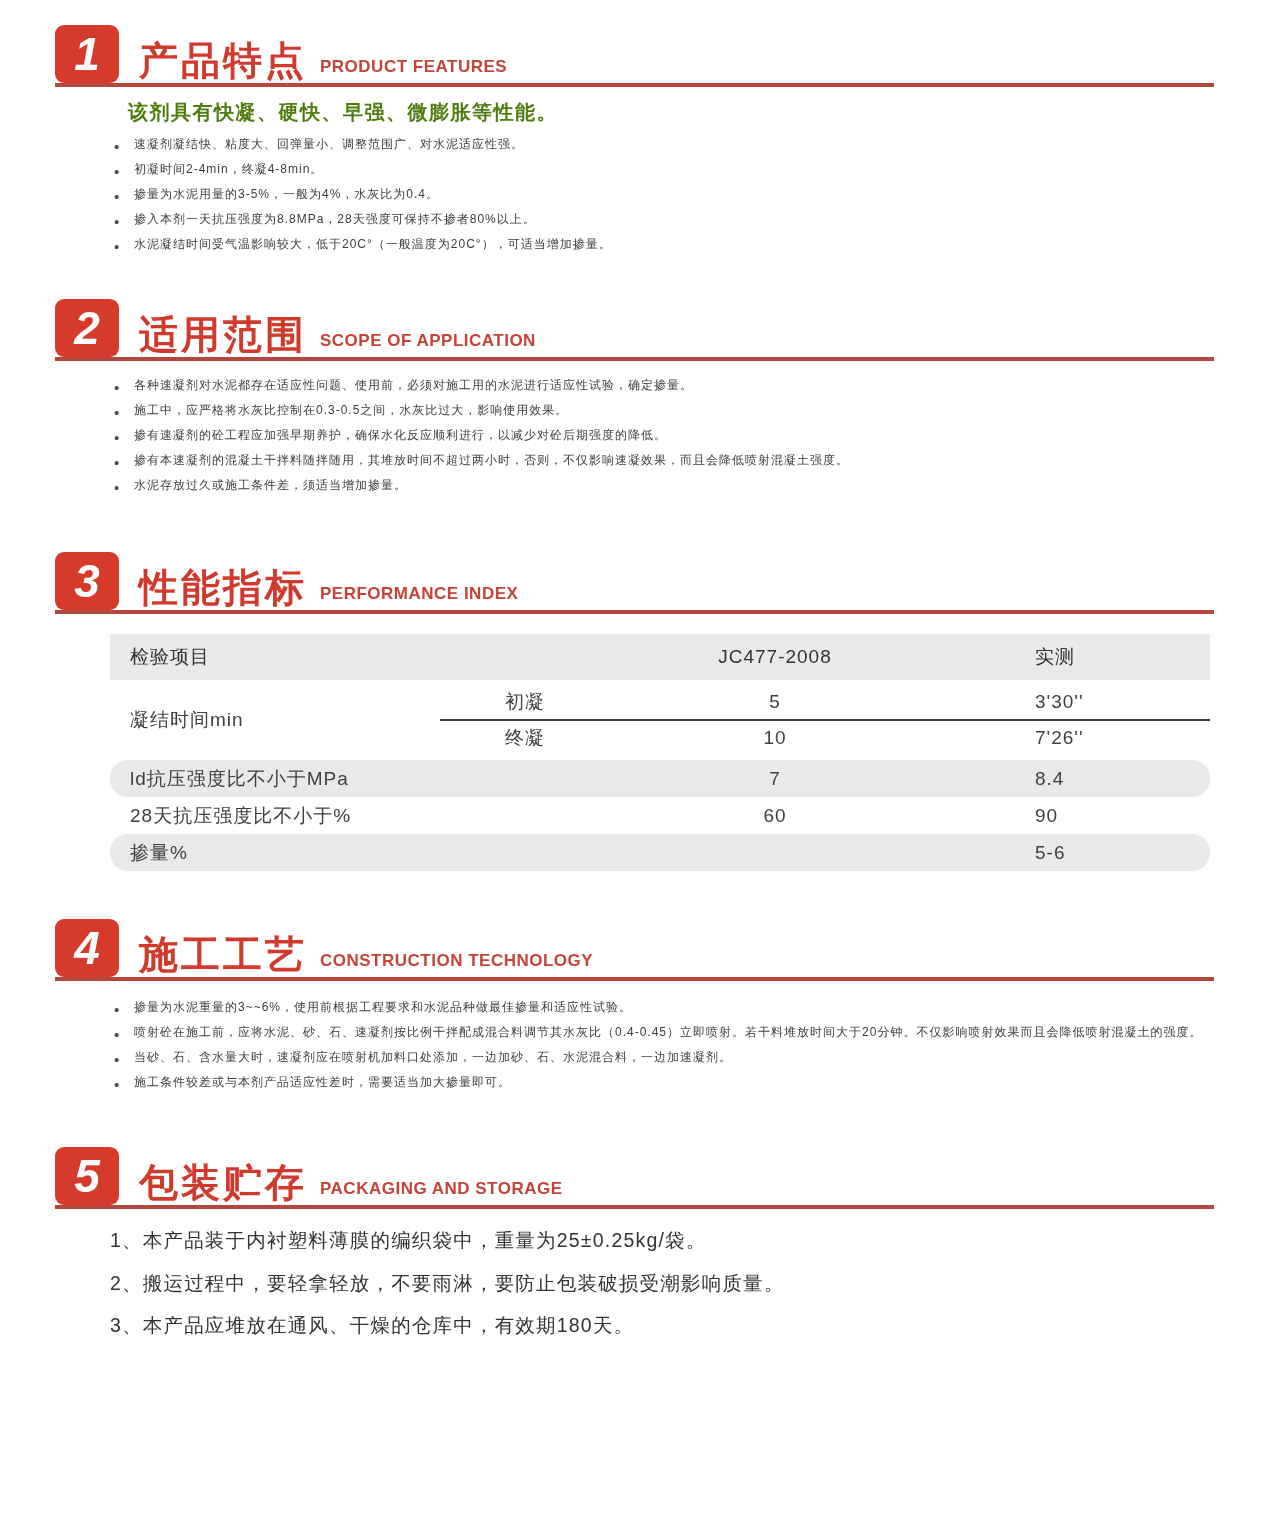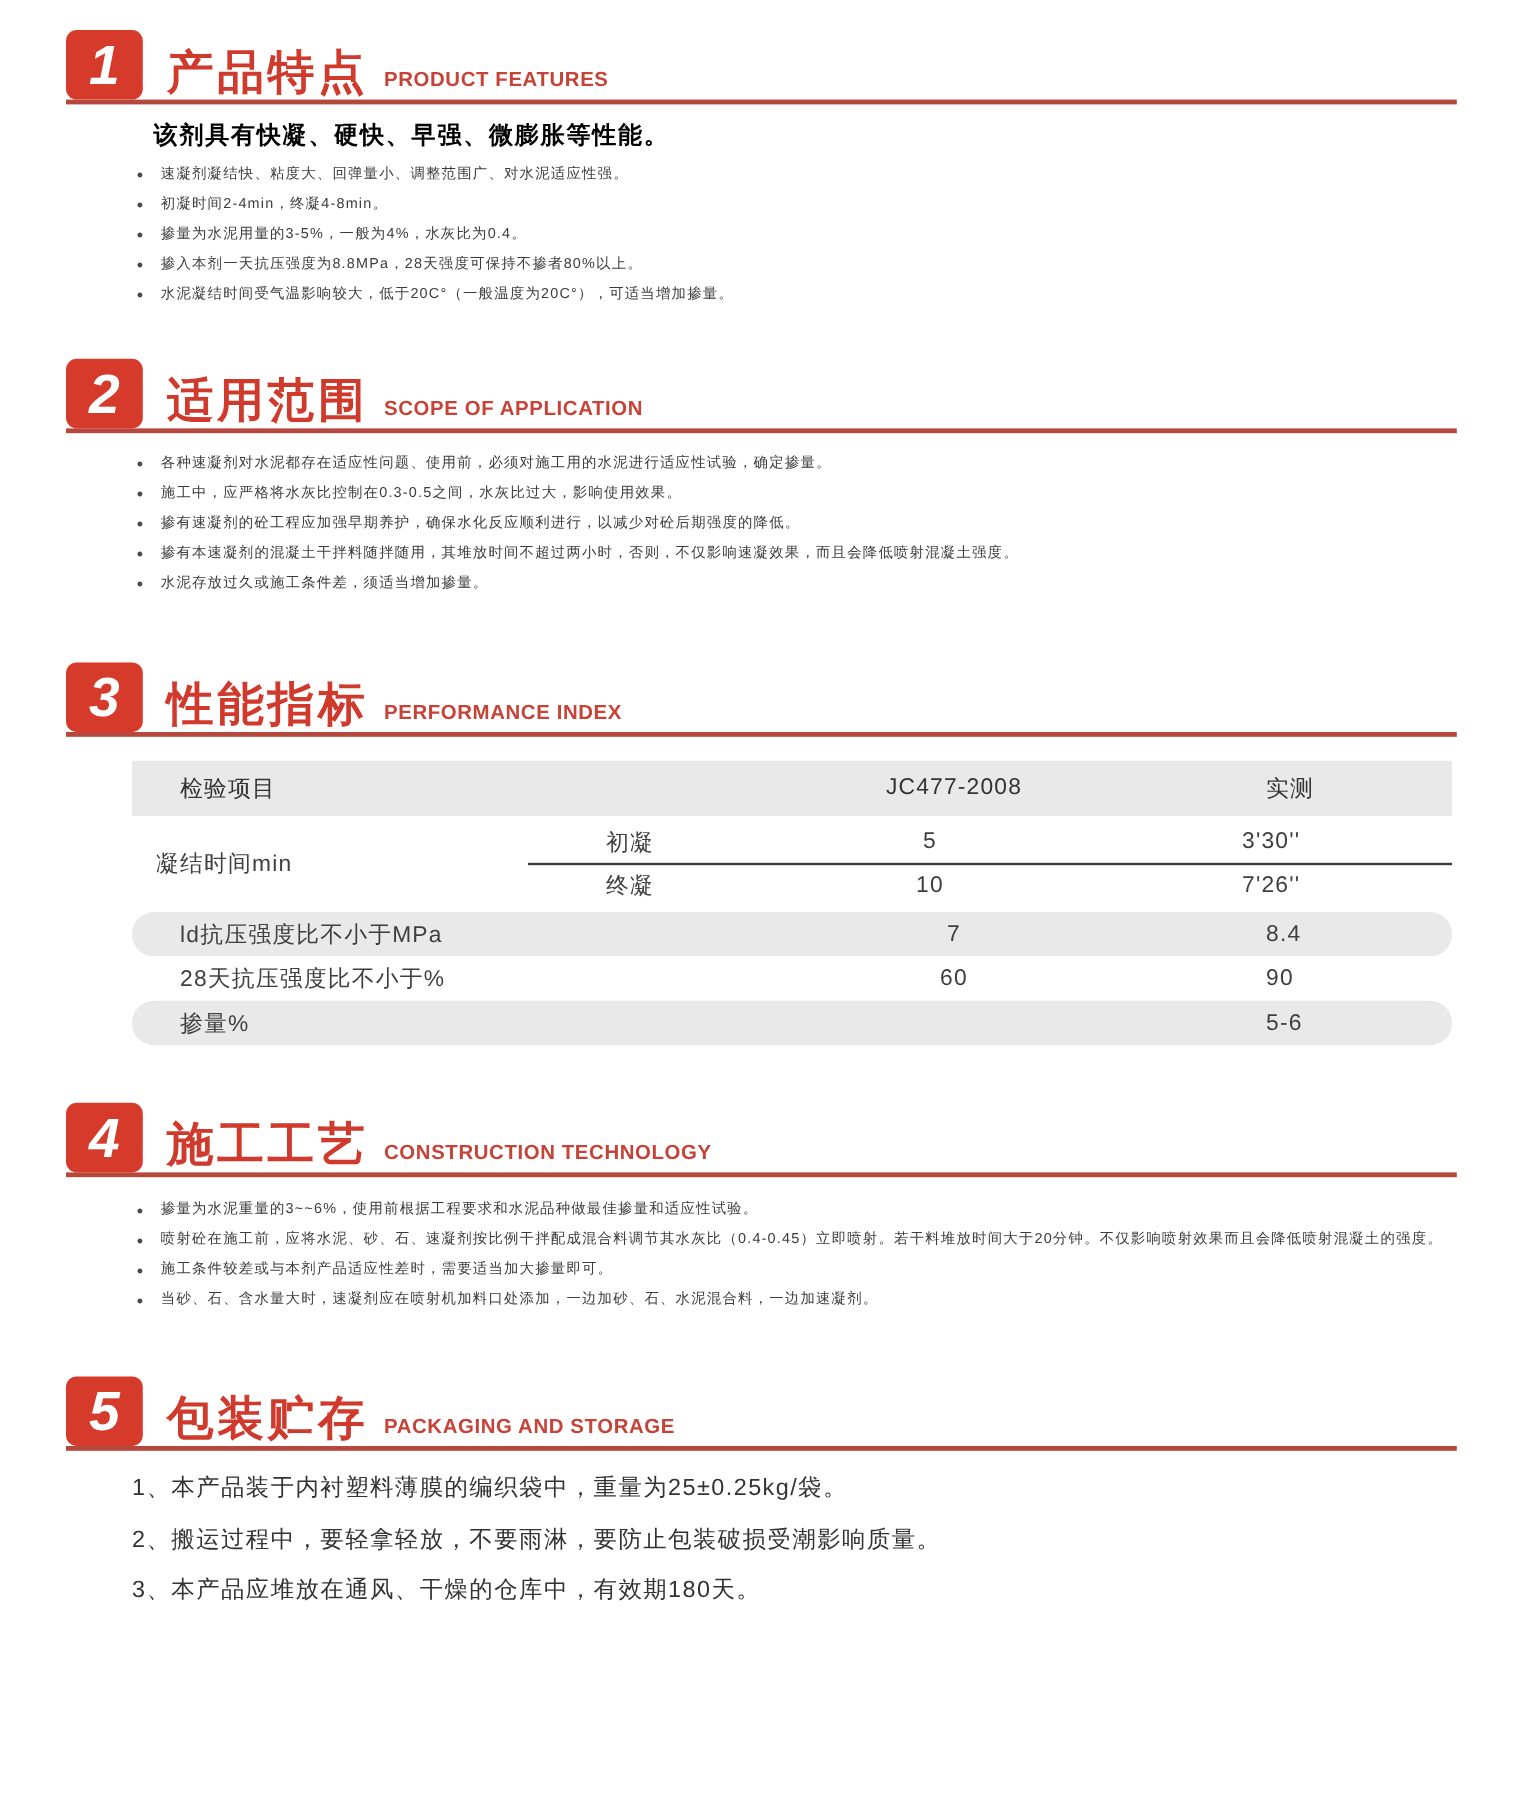--- a/index.html
+++ b/index.html
@@ -52,21 +52,21 @@
     letter-spacing: 0.5px;
     margin-left: 13px;
     padding-bottom: 6px;
   }
 
   
   .intro {
     margin: 12px 70px 0 128px;
     font-weight: bold;
     font-size: 20px;
-    color: #000000;
+    color: #4d7c0f;
     letter-spacing: 1.5px;
   }
   ul.bullets {
     list-style: none;
     margin: 10px 66px 0 112px;
     padding: 0;
   }
   ul.bullets li {
     position: relative;
     padding-left: 22px;
@@ -89,21 +89,20 @@
   .perf-table {
     margin: 20px 70px 0 110px;
     font-size: 19px;
     color: #3f3f3f;
     letter-spacing: 1px;
   }
   .t-row {
     display: grid;
     grid-template-columns: 330px 170px 330px 270px;
     align-items: center;
-    padding-left: 20px;
   }
   .t-row.head { height: 46px; background: #e9e9e9; color: #333; }
   .t-row.shade { background: #e9e9e9; border-radius: 18px; }
   .t-row.plain { background: #ffffff; }
   .t-row.simple { height: 37px; }
   .c-label { padding-left: 20px; }
   .c-sub   { text-align: center; }
   .c-std   { text-align: center; }
   .c-meas  { padding-left: 95px; }
 
@@ -239,22 +238,22 @@
 
   <div class="section" id="sec-construction">
     <div class="sec-head">
       <div class="badge">4</div>
       <div class="title-zh">施工工艺</div>
       <div class="title-en">CONSTRUCTION TECHNOLOGY</div>
     </div>
     <ul class="bullets" style="margin-top:18px;">
       <li>掺量为水泥重量的3~~6%，使用前根据工程要求和水泥品种做最佳掺量和适应性试验。</li>
       <li>喷射砼在施工前，应将水泥、砂、石、速凝剂按比例干拌配成混合料调节其水灰比（0.4-0.45）立即喷射。若干料堆放时间大于20分钟。不仅影响喷射效果而且会降低喷射混凝土的强度。</li>
+      <li>当砂、石、含水量大时，速凝剂应在喷射机加料口处添加，一边加砂、石、水泥混合料，一边加速凝剂。</li>
       <li>施工条件较差或与本剂产品适应性差时，需要适当加大掺量即可。</li>
-      <li>当砂、石、含水量大时，速凝剂应在喷射机加料口处添加，一边加砂、石、水泥混合料，一边加速凝剂。</li>
     </ul>
   </div>
 
   <div class="section" id="sec-packaging">
     <div class="sec-head">
       <div class="badge">5</div>
       <div class="title-zh">包装贮存</div>
       <div class="title-en">PACKAGING AND STORAGE</div>
     </div>
     <ul class="pkg-list">

